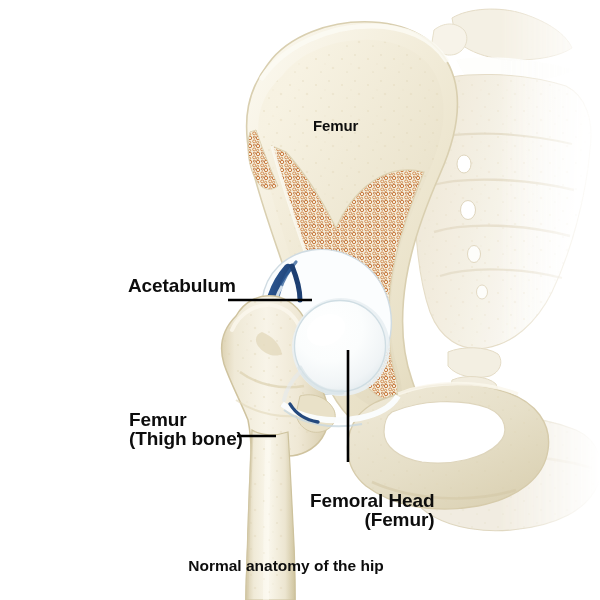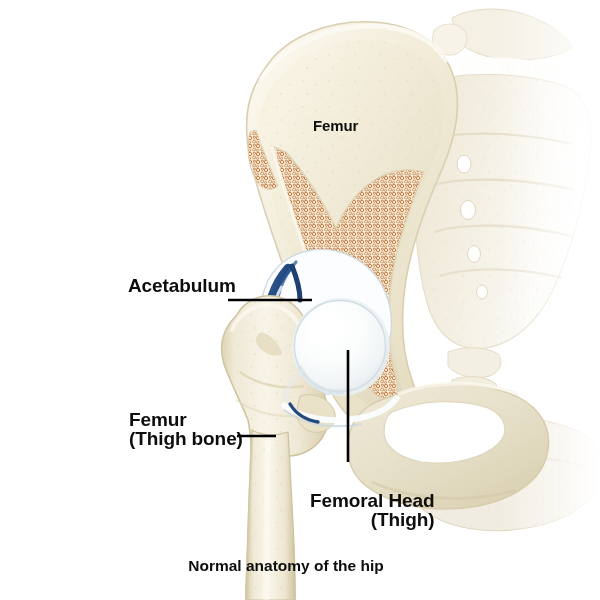--- a/index.html
+++ b/index.html
@@ -395,18 +395,18 @@
     <span class="l1">Acetabulum</span>
   </div>
 
   <div class="label" id="label-femur">
     <span class="l1">Femur</span>
     <span class="l2">(Thigh bone)</span>
   </div>
 
   <div class="label" id="label-femoral-head">
     <span class="l1">Femoral Head</span>
-    <span class="l2">(Thigh)</span>
+    <span class="l2">(Femur)</span>
   </div>
 
   <div id="caption">Normal anatomy of the hip</div>
 
 </div>
 
 </body></html>

